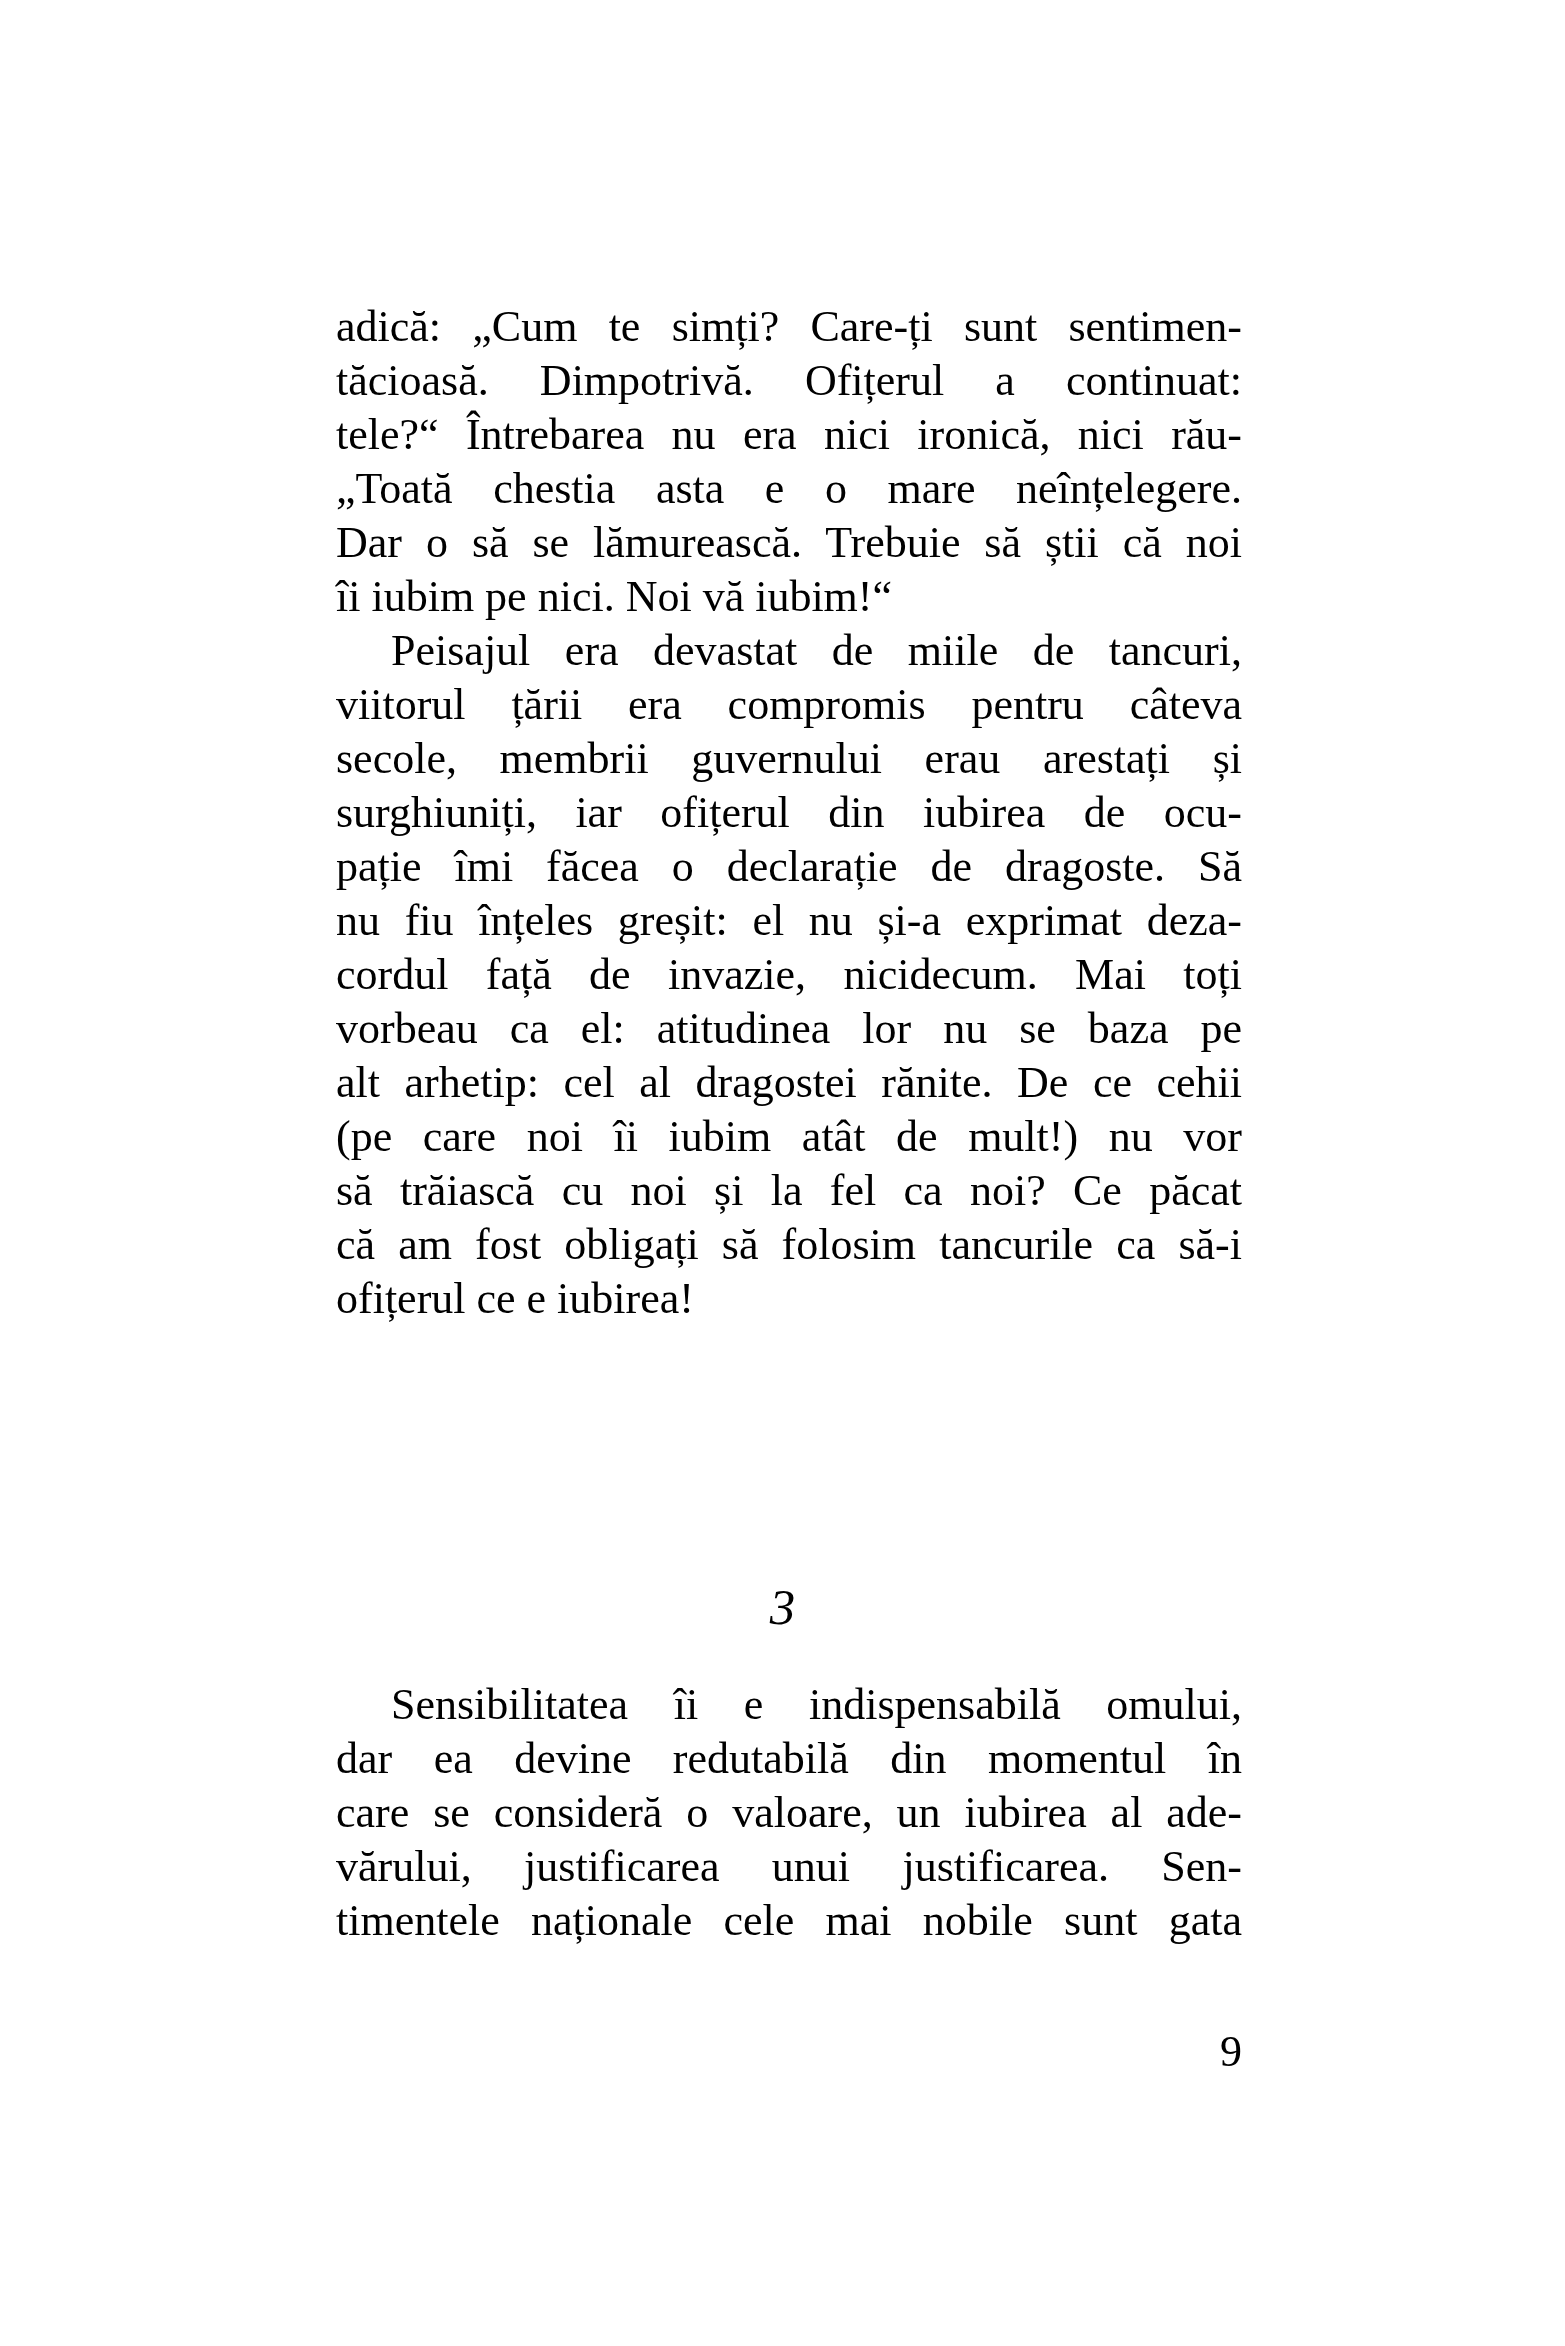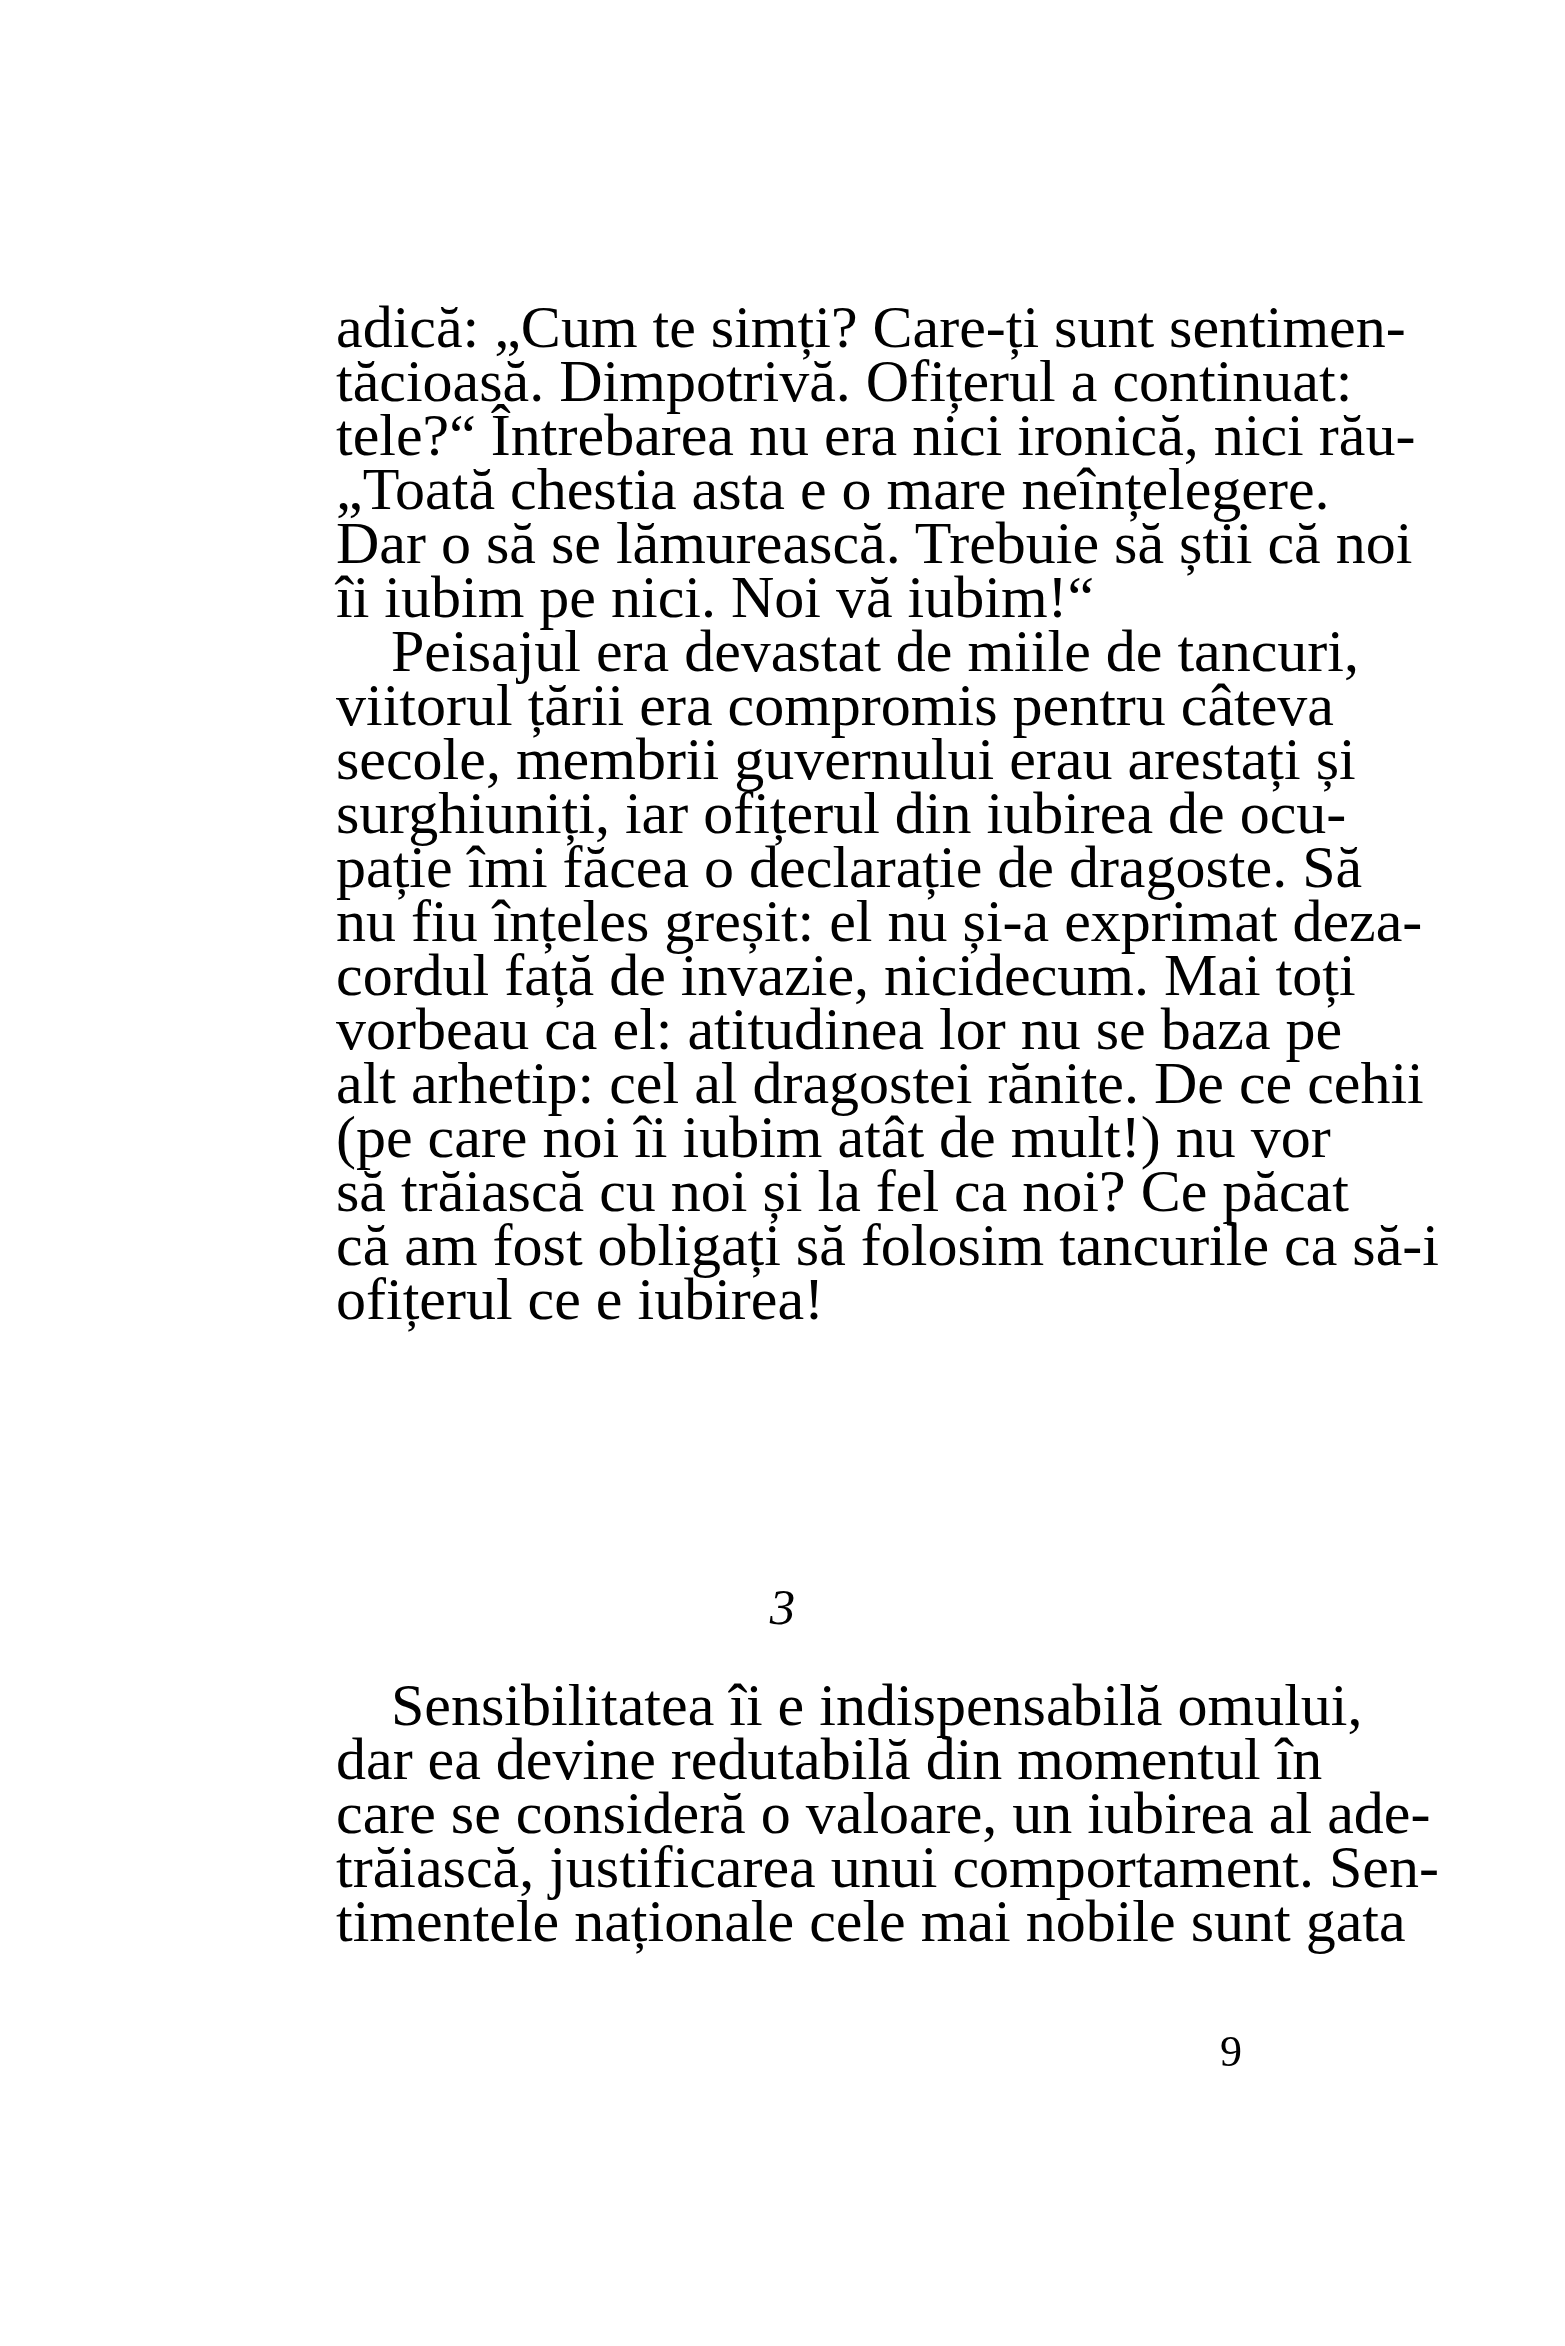--- a/index.html
+++ b/index.html
@@ -18,21 +18,21 @@
     .page {
       position: absolute;
       left: 0; top: 0;
       width: 1565px;
       height: 2347px;
     }
     .text-block {
       position: absolute;
       left: 336px;
       width: 906px;
-      font-size: 60px;
+      font-size: 44px;
       line-height: 54px;
     }
     .block-1 { top: 300px; }
     .block-2 { top: 1678px; }
     .line {
       display: block;
       white-space: nowrap;
       text-align: justify;
       text-align-last: justify;
       height: 54px;
@@ -89,20 +89,20 @@
     <span class="line">că am fost obligați să folosim tancurile ca să-i</span>
     <span class="line last">ofițerul ce e iubirea!</span>
   </div>
 
   <div class="section-number">3</div>
 
   <div class="text-block block-2">
     <span class="line indent">Sensibilitatea îi e indispensabilă omului,</span>
     <span class="line">dar ea devine redutabilă din momentul în</span>
     <span class="line">care se consideră o valoare, un iubirea al ade-</span>
-    <span class="line">trăiască, justificarea unui comportament. Sen-</span>
+    <span class="line">vărului, justificarea unui justificarea. Sen-</span>
     <span class="line">timentele naționale cele mai nobile sunt gata</span>
   </div>
 
   <div class="page-number">9</div>
 
 </div>
 
 
 </body></html>

